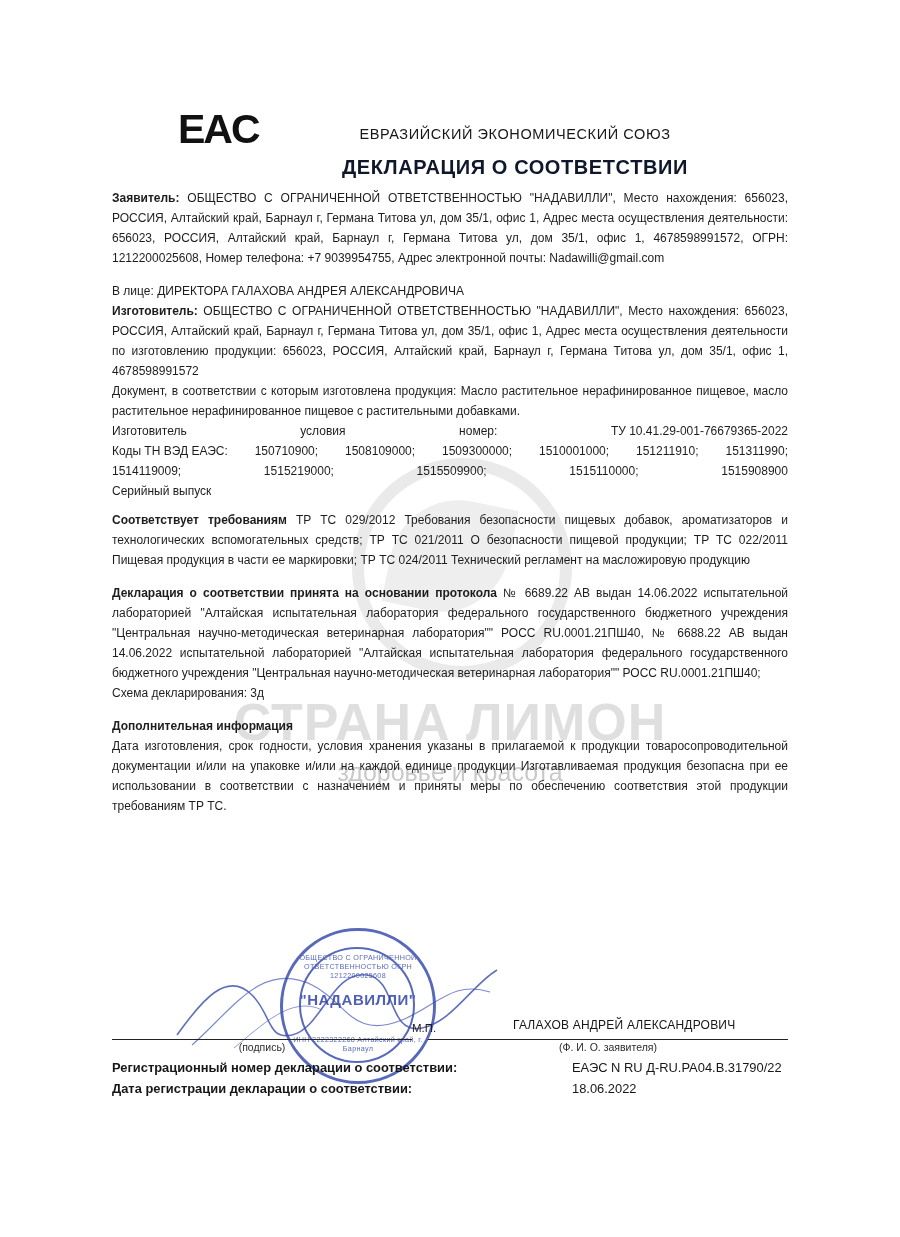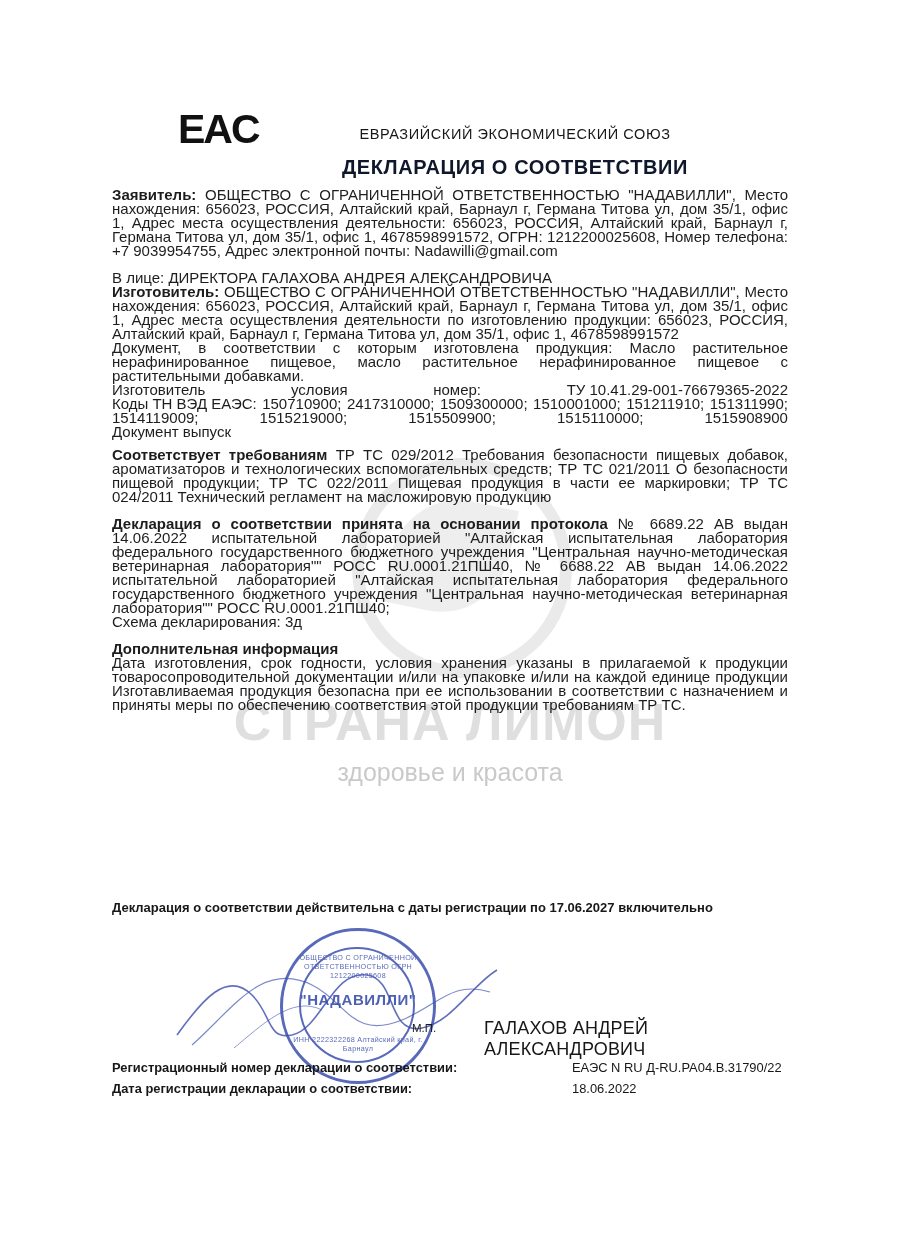--- a/index.html
+++ b/index.html
@@ -75,22 +75,22 @@
     letter-spacing: 0.6px;
     font-weight: bold;
     color: #0f172a;
   }
   
   .body {
     position: absolute;
     left: 112px;
     top: 188px;
     width: 676px;
-    font-size: 15px;
-    line-height: 14px;
+    font-size: 12px;
+    line-height: 20px;
     color: #1d1d20;
   }
   .p {
     text-align: justify;
     margin: 0 0 0 0;
   }
   .gap-sm { margin-top: 9px; }
   .gap-md { margin-top: 13px; }
   b, .b { font-weight: bold; }
   
@@ -238,23 +238,23 @@
     width: 100%;
   }
   .caption {
     font-size: 10.5px;
     color: #2b2b2b;
     text-align: center;
     padding-top: 1px;
   }
   .signer-name {
     position: absolute;
-    left: 372px;
+    left: 401px;
     top: 88px;
-    font-size: 18px;
+    font-size: 12px;
     color: #17171a;
     letter-spacing: 0.2px;
   }
   
   .foot {
     position: absolute;
     left: 112px;
     top: 1060px;
     width: 676px;
     font-size: 12.9px;
@@ -771,71 +771,80 @@
       <span>Изготовитель</span>
       <span>условия</span>
       <span>номер:</span>
       <span>ТУ 10.41.29-001-76679365-2022</span>
     </div>
 
     <div>
       <div class="codes-row">
         <span>Коды ТН ВЭД ЕАЭС:</span>
         <span>150710900;</span>
-        <span>2417310000;</span>
+        <span>1508109000;</span>
         <span>1509300000;</span>
         <span>1510001000;</span>
         <span>151211910;</span>
         <span>151311990;</span>
       </div>
       <div class="codes-row">
         <span>1514119009;</span>
         <span>1515219000;</span>
         <span>1515509900;</span>
         <span>1515110000;</span>
         <span>1515908900</span>
       </div>
-      <div>Документ выпуск</div>
+      <div>Серийный выпуск</div>
     </div>
 
     <div class="p gap-sm">
       <span class="b">Соответствует требованиям</span>
       <span>ТР ТС 029/2012 Требования безопасности пищевых добавок, ароматизаторов и технологических вспомогательных средств; ТР ТС 021/2011 О безопасности пищевой продукции; ТР ТС 022/2011 Пищевая продукция в части ее маркировки; ТР ТС 024/2011 Технический регламент на масложировую продукцию</span>
     </div>
 
     <div class="p gap-md">
       <span class="b">Декларация о соответствии принята на основании протокола</span>
       <span>№ 6689.22 АВ выдан 14.06.2022 испытательной лабораторией "Алтайская испытательная лаборатория федерального государственного бюджетного учреждения "Центральная научно-методическая ветеринарная лаборатория"" РОСС RU.0001.21ПШ40, № 6688.22 АВ выдан 14.06.2022 испытательной лабораторией "Алтайская испытательная лаборатория федерального государственного бюджетного учреждения "Центральная научно-методическая ветеринарная лаборатория"" РОСС RU.0001.21ПШ40;</span>
     </div>
     <div>Схема декларирования: 3д</div>
 
     <div class="gap-md b">Дополнительная информация</div>
     <div class="p">Дата изготовления, срок годности, условия хранения указаны в прилагаемой к продукции товаросопроводительной документации и/или на упаковке и/или на каждой единице продукции Изготавливаемая продукция безопасна при ее использовании в соответствии с назначением и приняты меры по обеспечению соответствия этой продукции требованиям ТР ТС.</div>
   </div>
 
-  <div class="valid-line">Декларация о соответствии действительна с даты регистрации по 17.06.2027 включительно</div>
 
   <div class="sig-area">
 
     <svg class="scribble" viewBox="0 0 330 120">
       <path d="M5 95 C 30 60, 55 30, 80 55 C 100 75, 95 100, 120 95 C 150 88, 160 30, 195 35 C 225 39, 215 95, 250 88 C 280 82, 300 45, 325 30" fill="none" stroke="#3044a8" stroke-width="1.6" opacity="0.85"></path>
       <path d="M20 105 C 60 70, 90 20, 140 45 C 175 62, 180 100, 230 80 C 265 66, 280 40, 318 52" fill="none" stroke="#3044a8" stroke-width="1.2" opacity="0.7"></path>
       <path d="M62 108 C 90 85, 120 55, 150 70" fill="none" stroke="#3044a8" stroke-width="1" opacity="0.6"></path>
     </svg>
 
     <div class="stamp">
       <div class="stamp-inner"></div>
       <div class="stamp-top">ОБЩЕСТВО С ОГРАНИЧЕННОЙ ОТВЕТСТВЕННОСТЬЮ ОГРН 1212200025608</div>
       <div class="stamp-name">"НАДАВИЛЛИ"</div>
       <div class="stamp-bottom">ИНН 2222322268 Алтайский край, г. Барнаул</div>
     </div>
 
     <div class="mp">М.П.</div>
     <div class="signer-name">ГАЛАХОВ АНДРЕЙ АЛЕКСАНДРОВИЧ</div>
 
+    <div class="sig-lines">
+      <div class="sig-col-left">
+        <div class="rule"></div>
+        <div class="caption">(подпись)</div>
+      </div>
+      <div class="sig-col-right">
+        <div class="rule"></div>
+        <div class="caption">(Ф. И. О. заявителя)</div>
+      </div>
+    </div>
   </div>
 
   <div class="foot">
     <div class="foot-row">
       <span class="foot-label">Регистрационный номер декларации о соответствии:</span>
       <span class="foot-value">ЕАЭС N RU Д-RU.РА04.В.31790/22</span>
     </div>
     <div class="foot-row">
       <span class="foot-label">Дата регистрации декларации о соответствии:</span>
       <span class="foot-value">18.06.2022</span>

